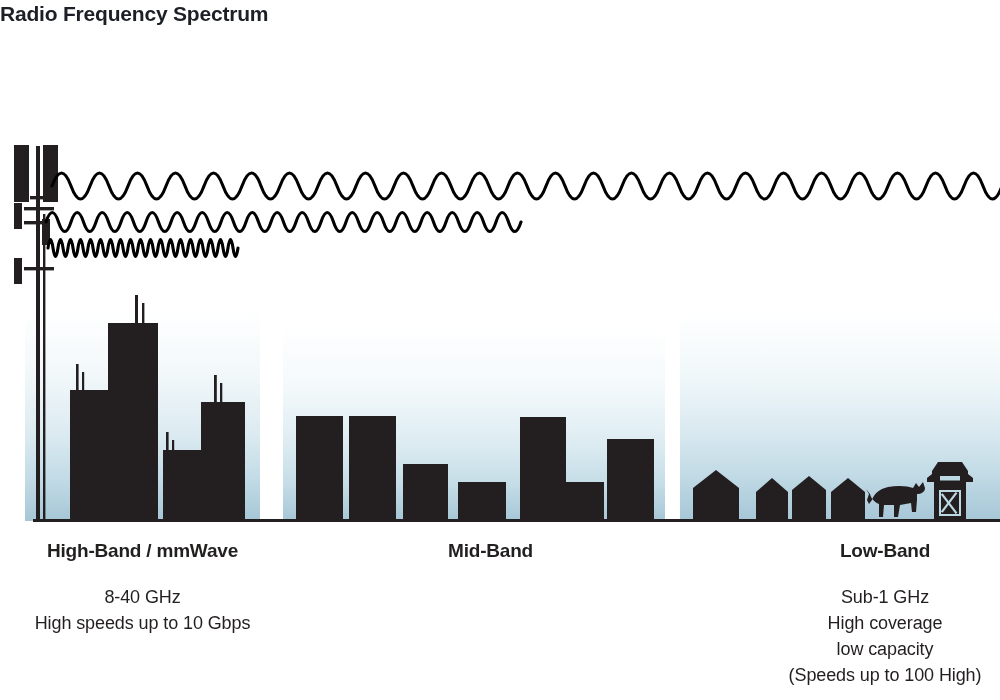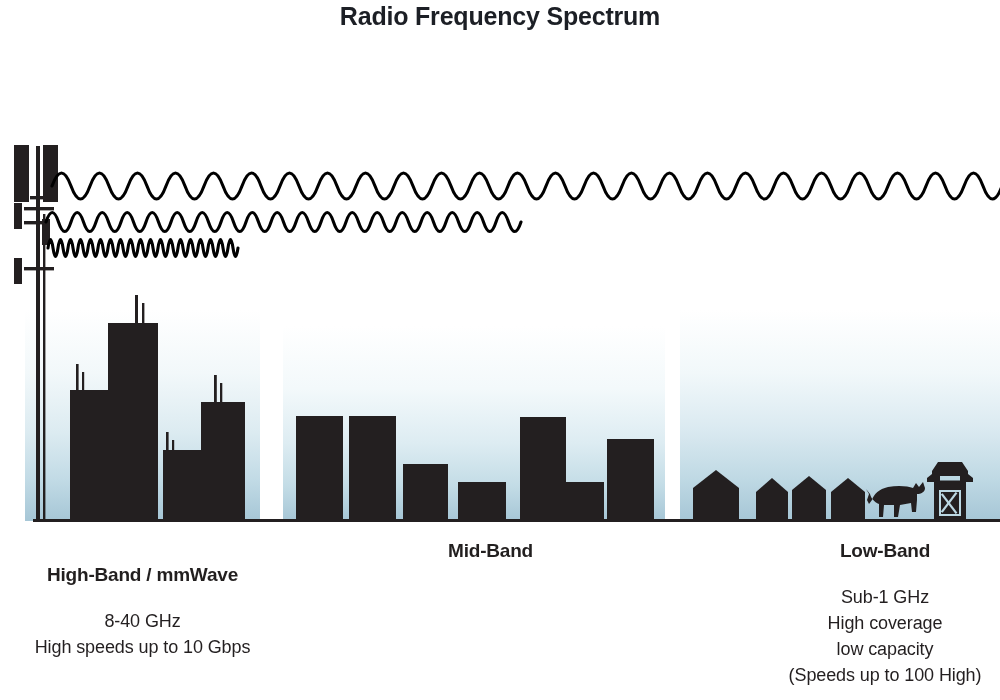--- a/index.html
+++ b/index.html
@@ -19,22 +19,22 @@
     background: #ffffff;
     overflow: hidden;
   }
 
   
   .title {
     position: absolute;
     top: 2px;
     left: 0;
     width: 1000px;
-    text-align: center;
-    font-size: 25px;
+    text-align: left;
+    font-size: 21px;
     font-weight: bold;
     letter-spacing: -0.2px;
     color: #1c1f25;
     font-family: "Liberation Sans", sans-serif;
   }
 
   
   .scene {
     position: absolute;
     left: 0;
@@ -50,21 +50,21 @@
     left: 0;
     top: 540px;
     width: 1000px;
     height: 160px;
   }
   .caption-col {
     position: absolute;
     top: 0;
     text-align: center;
   }
-  .caption-col.col-high  { left: 10px;  width: 265px; margin-top: 24px; }
+  .caption-col.col-high  { left: 10px;  width: 265px; }
   .caption-col.col-mid   { left: 348px; width: 285px; text-align: center; }
   .caption-col.col-low   { left: 740px; width: 290px; }
 
   .band-name {
     font-size: 19px;
     font-weight: bold;
     color: #221f1f;
     letter-spacing: -0.2px;
     margin: 0 0 22px 0;
     white-space: nowrap;

